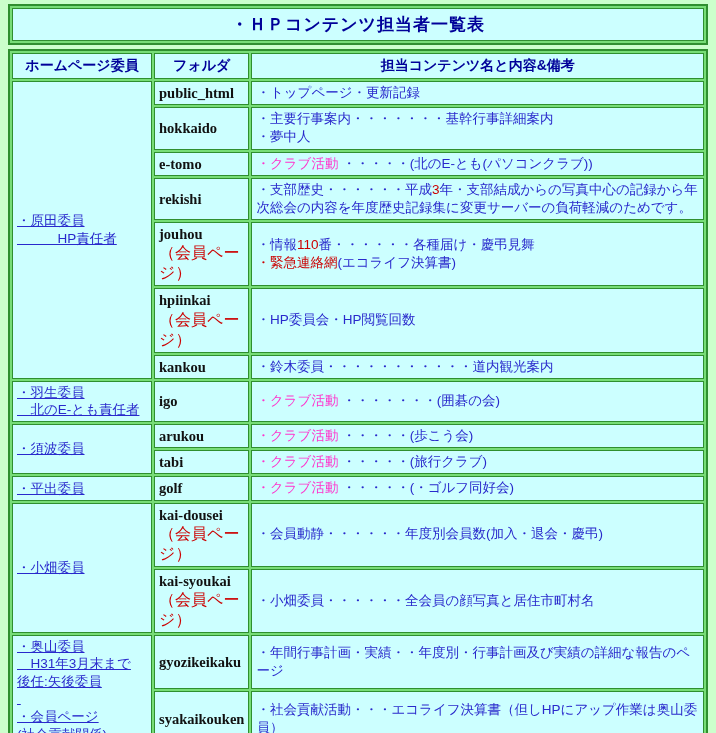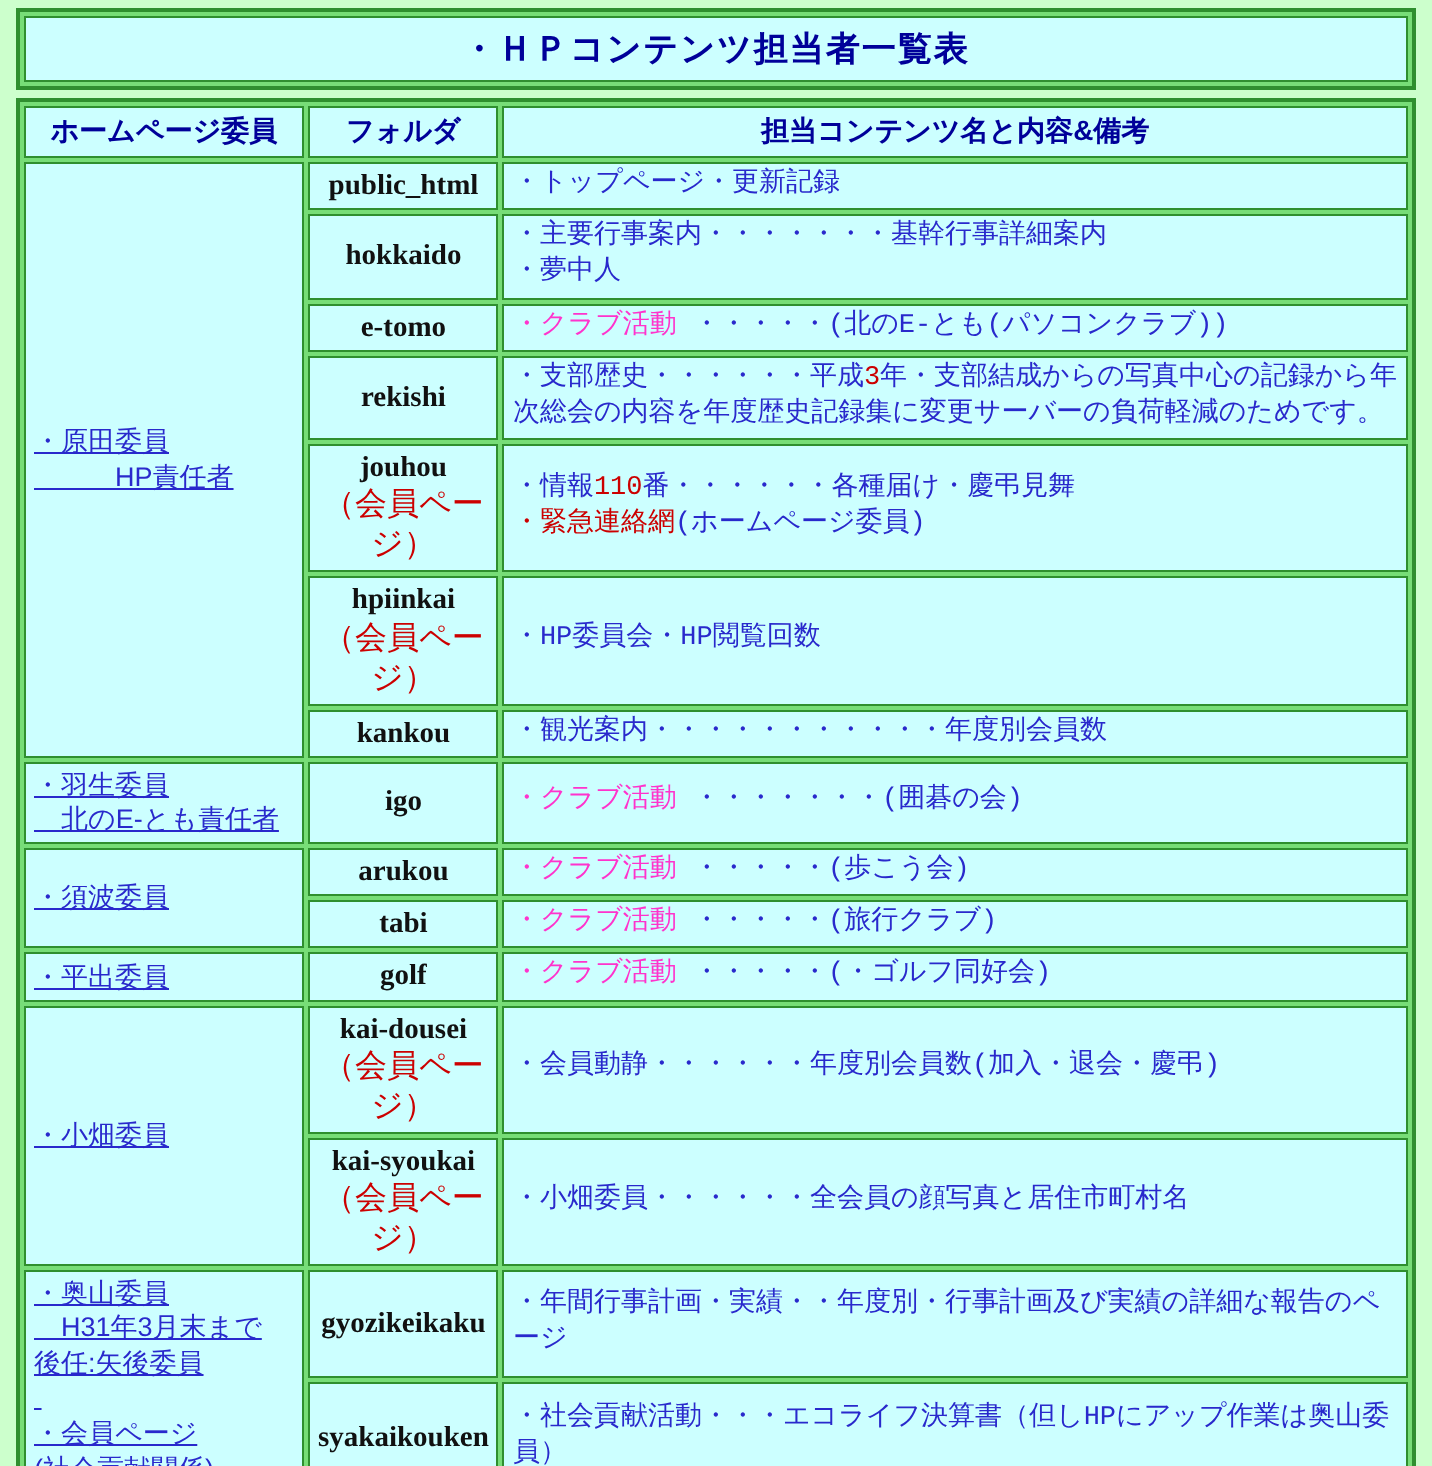--- a/index.html
+++ b/index.html
@@ -19,27 +19,27 @@
     margin-bottom:4px;
   }
   td,th{ background:var(--cell-bg); border:1px solid var(--border-green); padding:2px 4px; }
   .title-cell{
     text-align:center; font-weight:bold; color:var(--navy);
     font-size:17px; padding:4px 2px; letter-spacing:1px;
   }
   th{ color:var(--navy); font-weight:bold; font-size:14px; text-align:center; padding:3px 2px; }
   .member-cell{ vertical-align:middle; line-height:1.3; }
   .member-cell .mline{ white-space:pre-wrap;text-decoration:underline; }
-  .folder-cell{ vertical-align:middle; line-height:1.25;text-align:center; }
+  .folder-cell{ vertical-align:middle; line-height:1.25; }
   .folder-name{
     font-family:"Liberation Serif","DejaVu Serif",serif;
     font-weight:bold; color:var(--black); font-size:14.5px;
   }
   .member-page{ color:var(--red); font-size:16px; }
-  .content-cell{ vertical-align:middle; line-height:1.35;font-family:Liberation Mono, monospace; }
+  .content-cell{ vertical-align:middle; line-height:1.35; }
   .c-blue{ color:var(--blue); }
   .c-red{ color:var(--red); }
   .c-magenta{ color:var(--magenta); }
   col.c1{ width:140px; } col.c2{ width:90px; }
 </style>
 </head>
 <body>
 
 <table>
   <tbody>
@@ -100,38 +100,38 @@
           <div><span class="c-blue">・支部歴史・・・・・・平成</span><span class="c-red">3</span><span class="c-blue">年・支部結成からの写真中心の記録から年次総会の内容を年度歴史記録集に変更サーバーの負荷軽減のためです。</span></div>
         </td>
       </tr>
       <tr>
         <td class="folder-cell">
           <div class="folder-name">jouhou</div>
           <div class="member-page">（会員ページ）</div>
         </td>
         <td class="content-cell">
           <div><span class="c-blue">・情報</span><span class="c-red">110</span><span class="c-blue">番・・・・・・各種届け・慶弔見舞</span></div>
-          <div><span class="c-red">・緊急連絡網</span><span class="c-blue">(ホームページ委員)</span></div>
+          <div><span class="c-red">・緊急連絡網</span><span class="c-blue">(エコライフ決算書)</span></div>
         </td>
       </tr>
       <tr>
         <td class="folder-cell">
           <div class="folder-name">hpiinkai</div>
           <div class="member-page">（会員ページ）</div>
         </td>
         <td class="content-cell">
           <div><span class="c-blue">・HP委員会・HP閲覧回数</span></div>
         </td>
       </tr>
       <tr>
         <td class="folder-cell">
           <div class="folder-name">kankou</div>
         </td>
         <td class="content-cell">
-          <div><span class="c-blue">・観光案内・・・・・・・・・・・年度別会員数</span></div>
+          <div><span class="c-blue">・鈴木委員・・・・・・・・・・・道内観光案内</span></div>
         </td>
       </tr>
       <tr>
         <td class="member-cell" rowspan="1">
           <div class="mline">・羽生委員</div>
           <div class="mline">　北のE-とも責任者</div>
         </td>
         <td class="folder-cell">
           <div class="folder-name">igo</div>
         </td>

